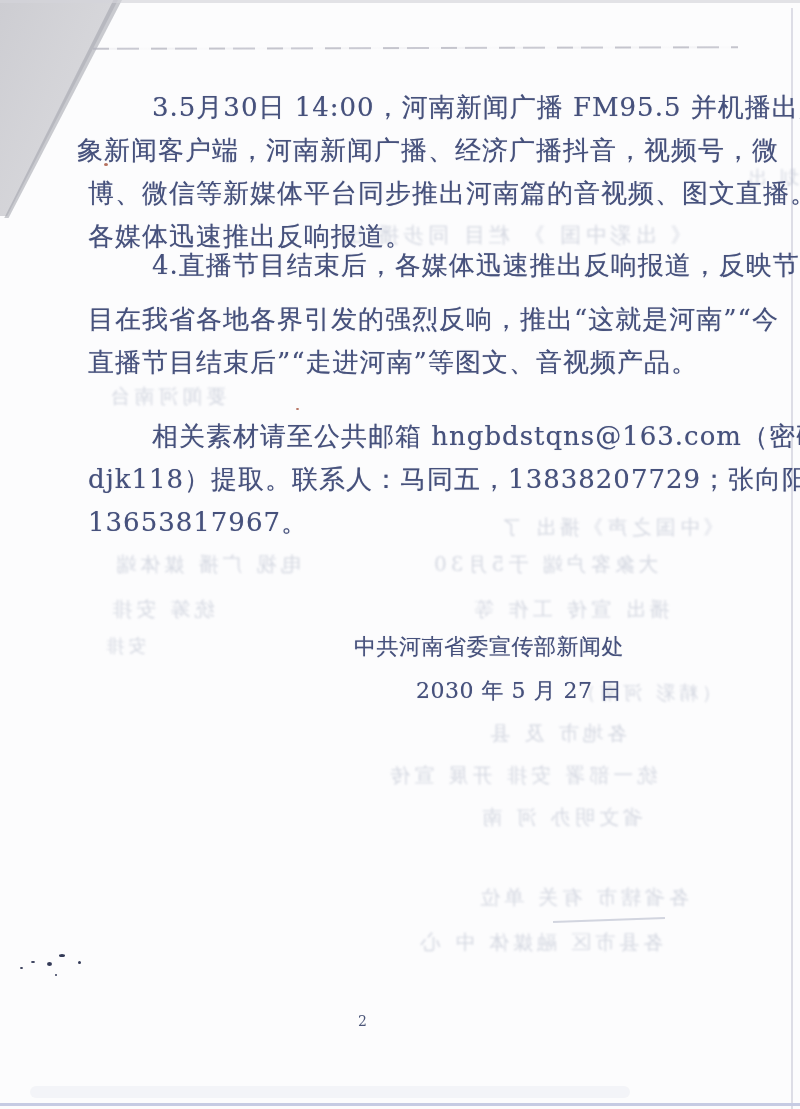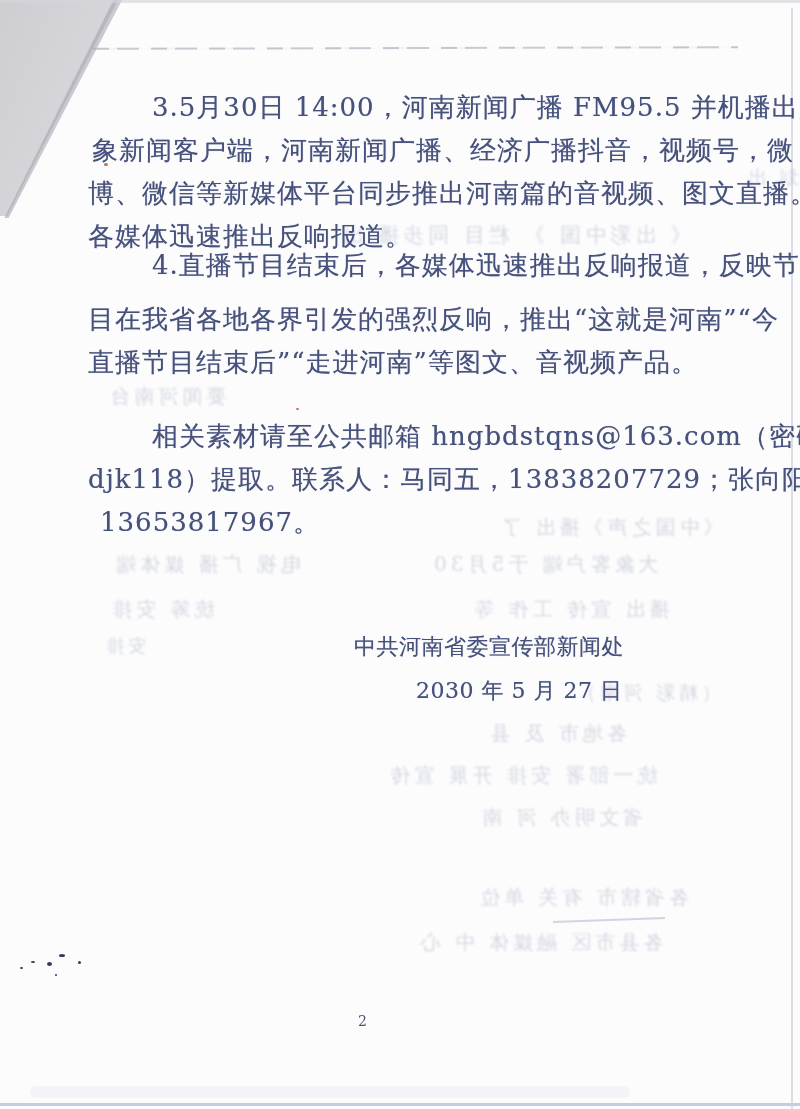--- a/index.html
+++ b/index.html
@@ -80,31 +80,31 @@
       <div class="ghost" style="top: 680px; left: 573px; font-size: 19px;">（精彩 河南）</div>
       <div class="ghost" style="top: 720px; left: 486px; font-size: 20px;">各地市 及 县</div>
       <div class="ghost" style="top: 762px; left: 386px; font-size: 20px;">统一部署 安排 开展 宣传</div>
       <div class="ghost" style="top: 804px; left: 478px; font-size: 20px;">省文明办 河 南</div>
       <div class="ghost" style="top: 884px; left: 476px; font-size: 20px;">各省辖市 有关 单位</div>
       <div class="ghost" style="top: 929px; left: 416px; font-size: 20px;">各县市区 融媒体 中 心</div>
     </div>
   <div class="ghost-line"></div>
 
   <div class="textline" style="top:90px;left:152px">3.5月30日 14:00，河南新闻广播 FM95.5 并机播出,大</div>
-  <div class="textline" style="top:133px;left:92px">象新闻客户端，河南新闻广播、经济广播抖音，视频号，微</div>
+  <div class="textline" style="top:133px;left:77px">象新闻客户端，河南新闻广播、经济广播抖音，视频号，微</div>
   <div class="textline" style="top:176px;left:88px">博、微信等新媒体平台同步推出河南篇的音视频、图文直播。</div>
   <div class="textline" style="top:219px;left:88px">各媒体迅速推出反响报道。</div>
 
   <div class="textline" style="top:248px;left:152px">4.直播节目结束后，各媒体迅速推出反响报道，反映节</div>
   <div class="textline" style="top:302px;left:88px">目在我省各地各界引发的强烈反响，推出“这就是河南”“今</div>
   <div class="textline" style="top:345px;left:88px">直播节目结束后”“走进河南”等图文、音视频产品。</div>
 
   <div class="textline" style="top:419px;left:152px">相关素材请至公共邮箱 hngbdstqns@163.com（密码：</div>
   <div class="textline" style="top:462px;left:88px">djk118）提取。联系人：马同五，13838207729；张向阳，</div>
-  <div class="textline" style="top:505px;left:100px">13653817967。</div>
+  <div class="textline" style="top:505px;left:88px">13653817967。</div>
 
   <div class="textline sig" style="top:632px;left:354px">中共河南省委宣传部新闻处</div>
   <div class="textline sig" style="top:676px;left:416px">2030 年 5 月 27 日</div>
 
   <div class="pagenum">2</div>
 
   <div class="speck" style="top:967px;left:20px;width:3px;height:2px"></div>
   <div class="speck" style="top:961px;left:31px;width:4px;height:2px"></div>
   <div class="speck" style="top:962px;left:47px;width:5px;height:4px"></div>
   <div class="speck" style="top:954px;left:59px;width:6px;height:3px"></div>

